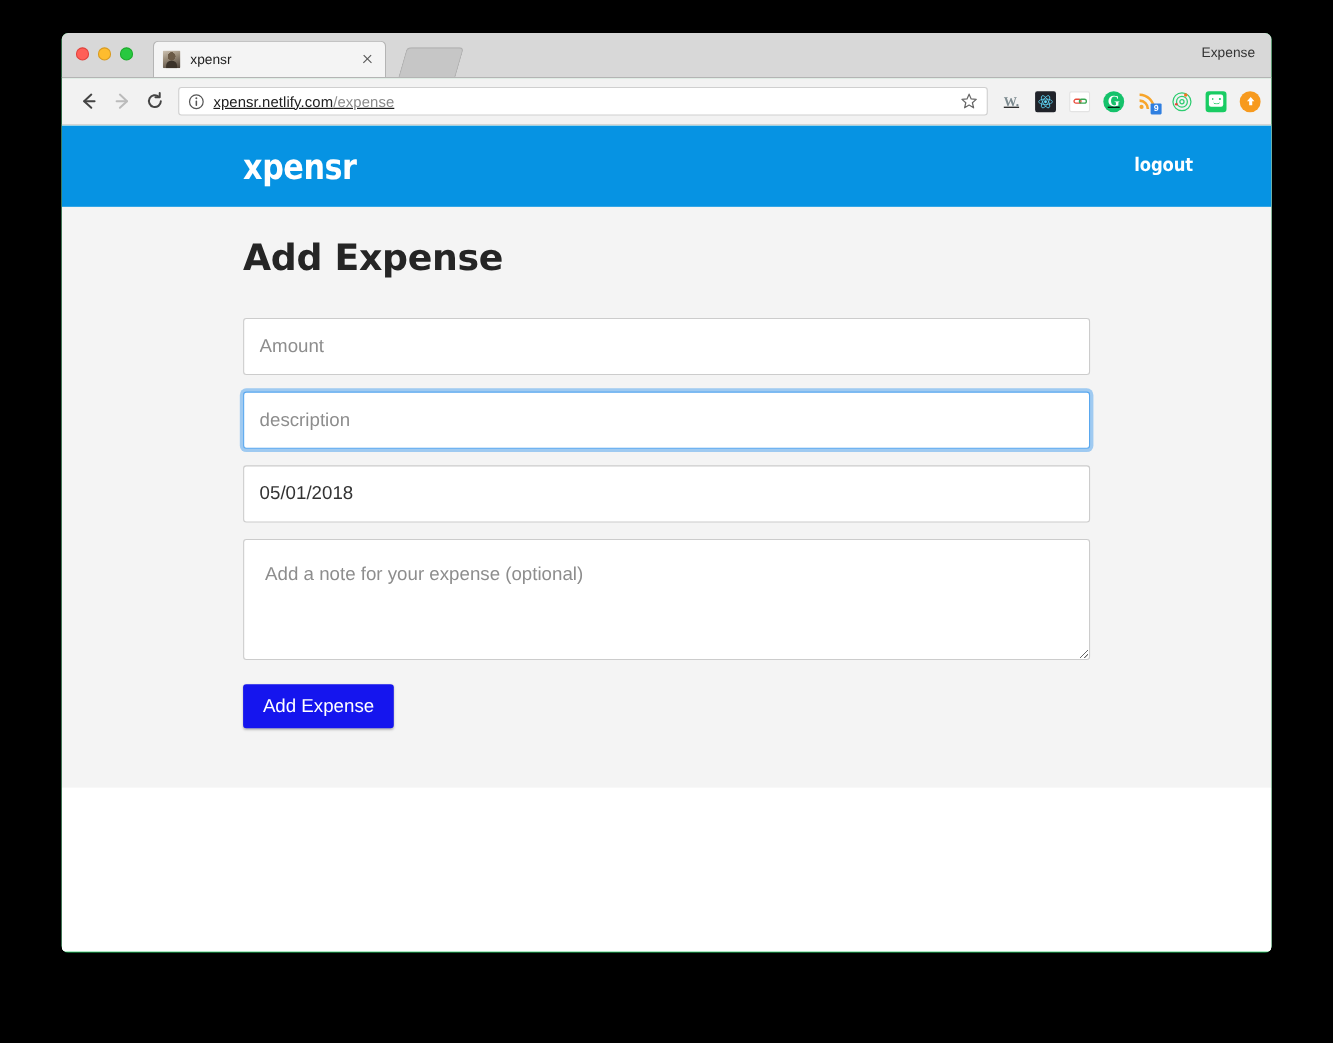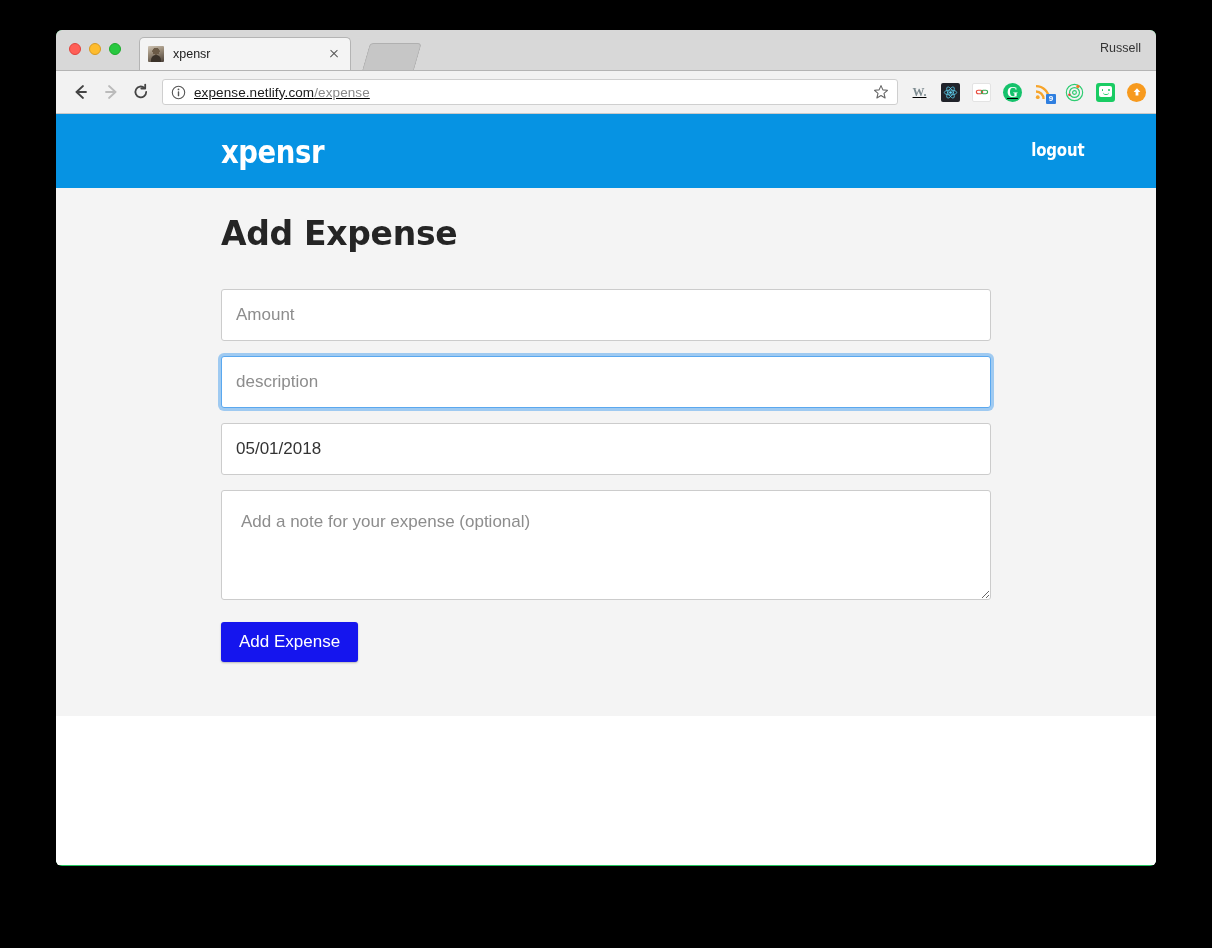--- a/index.html
+++ b/index.html
@@ -424,21 +424,21 @@
       </div>
 
       <div class="tab">
         <span class="tab-favicon"></span>
         <span class="tab-title">xpensr</span>
         <span class="tab-close"></span>
       </div>
 
       <div class="tab-ghost"></div>
 
-      <div class="profile-name">Russell</div>
+      <div class="profile-name">Expense</div>
     </div>
 
     <div class="toolbar">
 
       <div class="nav-btn">
         <svg width="18" height="18" viewBox="0 0 18 18">
           <path d="M11 3 L4.5 9 L11 15" fill="none" stroke="#444" stroke-width="1.8" stroke-linecap="round" stroke-linejoin="round"></path>
           <line x1="4.6" y1="9" x2="14" y2="9" stroke="#444" stroke-width="1.8" stroke-linecap="round"></line>
         </svg>
       </div>
@@ -458,21 +458,21 @@
       </div>
 
       <div class="omnibox">
         <span class="info-icon">
           <svg width="15" height="15" viewBox="0 0 15 15">
             <circle cx="7.5" cy="7.5" r="6.2" fill="none" stroke="#555" stroke-width="1.1"></circle>
             <circle cx="7.5" cy="4.4" r="0.9" fill="#555"></circle>
             <rect x="6.8" y="6.3" width="1.4" height="5" rx="0.6" fill="#555"></rect>
           </svg>
         </span>
-        <span class="url-text"><span>expense.netlify.com</span><span class="url-path">/expense</span></span>
+        <span class="url-text"><span>xpensr.netlify.com</span><span class="url-path">/expense</span></span>
         <span class="star-icon">
           <svg width="16" height="16" viewBox="0 0 16 16">
             <path d="M8 1.6 L9.9 5.9 L14.5 6.3 L11 9.4 L12.1 14 L8 11.5 L3.9 14 L5 9.4 L1.5 6.3 L6.1 5.9 Z" fill="none" stroke="#666" stroke-width="1.1" stroke-linejoin="round"></path>
           </svg>
         </span>
       </div>
 
       <div class="ext-icons">
 
         <span class="ext ext-wikiwand">W.</span>

